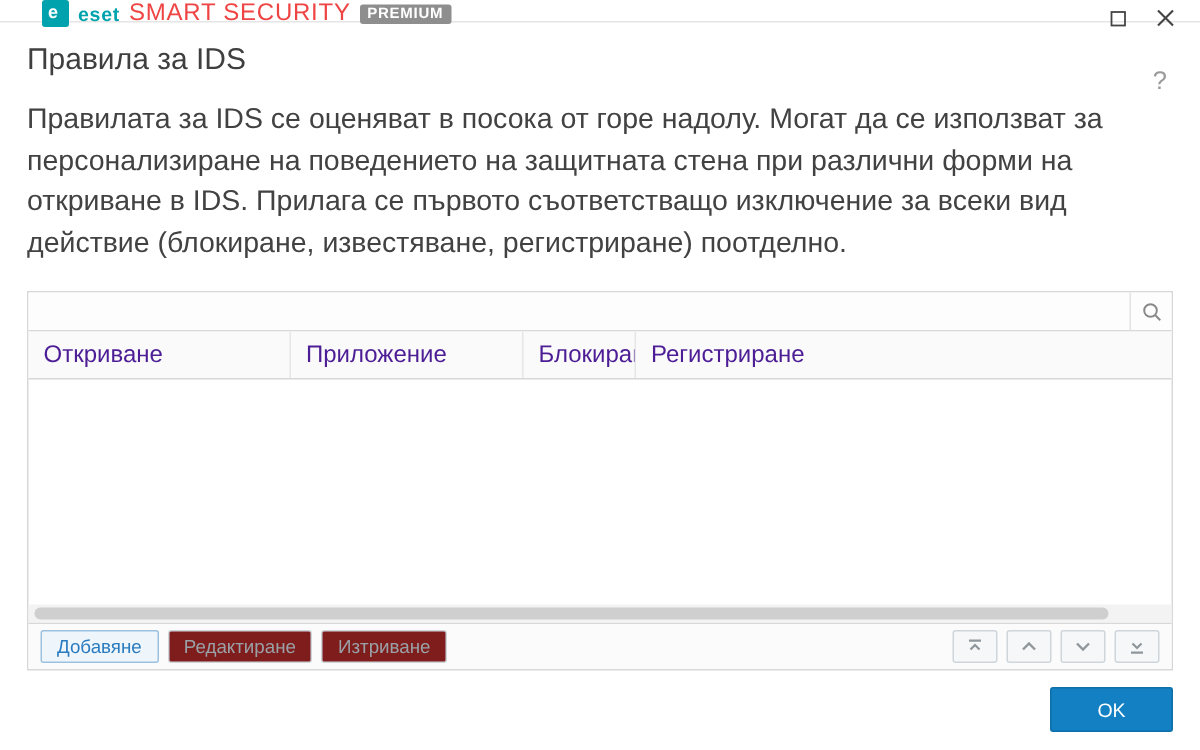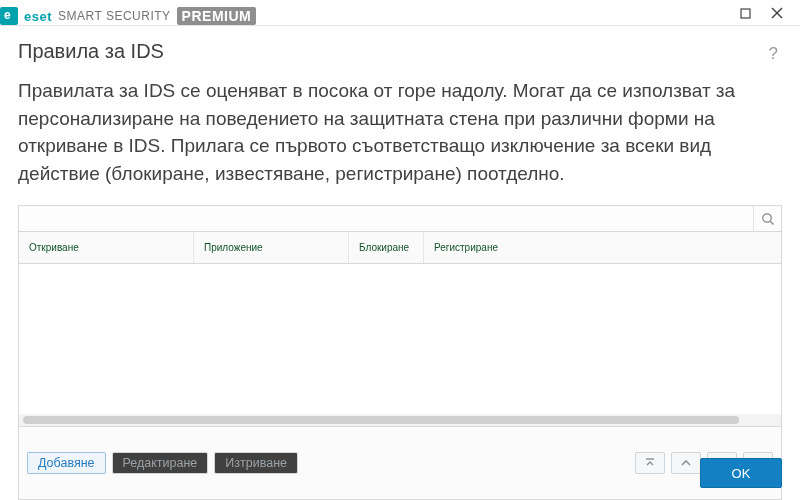--- a/index.html
+++ b/index.html
@@ -7,24 +7,24 @@
     font-family: "Segoe UI", Arial, sans-serif;
     font-size: 13px;
     color: #333;
     background: #fff;
     width: 800px;
     height: 500px;
     overflow: hidden;
     position: relative;
   }
   .titlebar {
-    height: 26px;
-    display: flex;
-    align-items: flex-end;
-    padding: 0 8px 0 0;
+    height: 15px;
+    display: flex;
+    align-items: flex-start;
+    padding: 0 8px 0 28px;
     border-bottom: 1px solid #e5e5e5;
   }
   .brand {
     display: flex;
     align-items: center;
     gap: 6px;
     font-size: 12px;
     color: #555;
     letter-spacing: 0.5px;
   }
@@ -36,25 +36,25 @@
   }
   .brand-logo::after {
     content: "e";
     color: #fff;
     font-weight: bold;
     font-size: 12px;
     position: absolute;
     left: 4px; top: 1px;
   }
   .brand-eset { font-weight: bold; color: #00a3ad; font-size: 13px; }
-  .brand-name { color: #737373; font-size: 12px; }
+  .brand-name { color: #ef4444; font-size: 16px; }
   .brand-badge {
     background: #8e8e8e;
     color: #fff;
-    font-size: 14px;
+    font-size: 10px;
     padding: 1px 5px;
     border-radius: 2px;
     font-weight: bold;
     letter-spacing: 0.5px;
   }
   .winbtns { margin-left: auto; display: flex; gap: 2px; }
   .winbtn {
     width: 30px; height: 24px;
     display: flex; align-items: center; justify-content: center;
     cursor: pointer;
@@ -107,22 +107,22 @@
     color: #888;
     border-left: 1px solid #e3e3e3;
     height: 100%;
     cursor: pointer;
   }
   .thead {
     display: flex;
     height: 32px;
     background: #fafafa;
     border-bottom: 1px solid #d8d8d8;
-    font-size: 10px;
-    color: #14532d;
+    font-size: 16px;
+    color: #4c1d95;
     text-align: right;
   }
   .th {
     display: flex;
     align-items: center;
     padding: 0 10px;
     border-right: 1px solid #e6e6e6;
     white-space: nowrap;
     overflow: hidden;
   }
@@ -141,28 +141,28 @@
   .hscroll-thumb {
     position: absolute;
     left: 4px; top: 2px;
     width: 94%; height: 8px;
     background: #cfcfcf;
     border-radius: 4px;
   }
   .actions-row {
     display: flex;
     align-items: flex-start;
-    padding: 25px 8px;
+    padding: 4px 8px;
     border-top: 1px solid #d8d8d8;
     background: #fbfbfb;
     gap: 6px;
   }
   .link-btn {
     border: 1px solid #cfd6db;
-    background: #404040;
+    background: #7f1d1d;
     color: #2a7bbf;
     font-size: 12.5px;
     padding: 3px 10px;
     border-radius: 2px;
     cursor: pointer;
   }
   .link-btn.primary {
     border-color: #9cc1e0;
     background: #eef6fc;
   }

